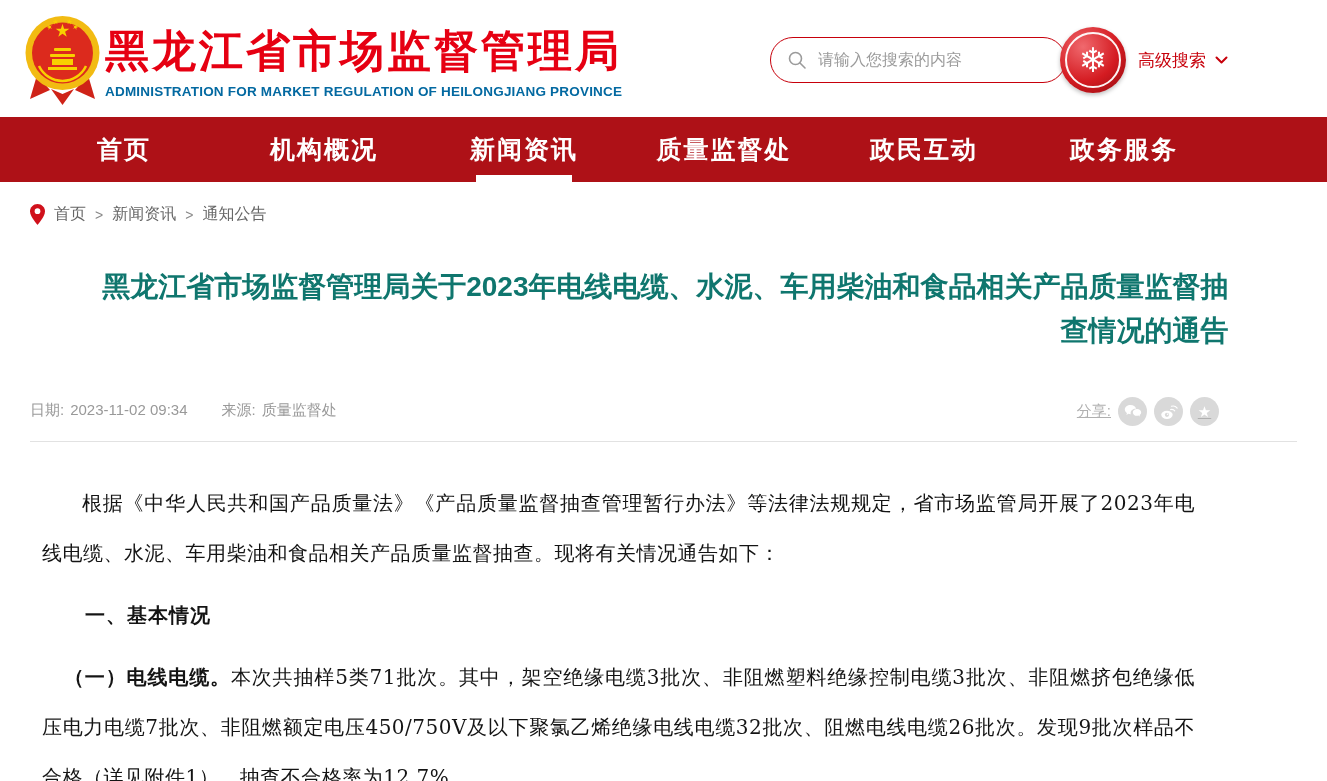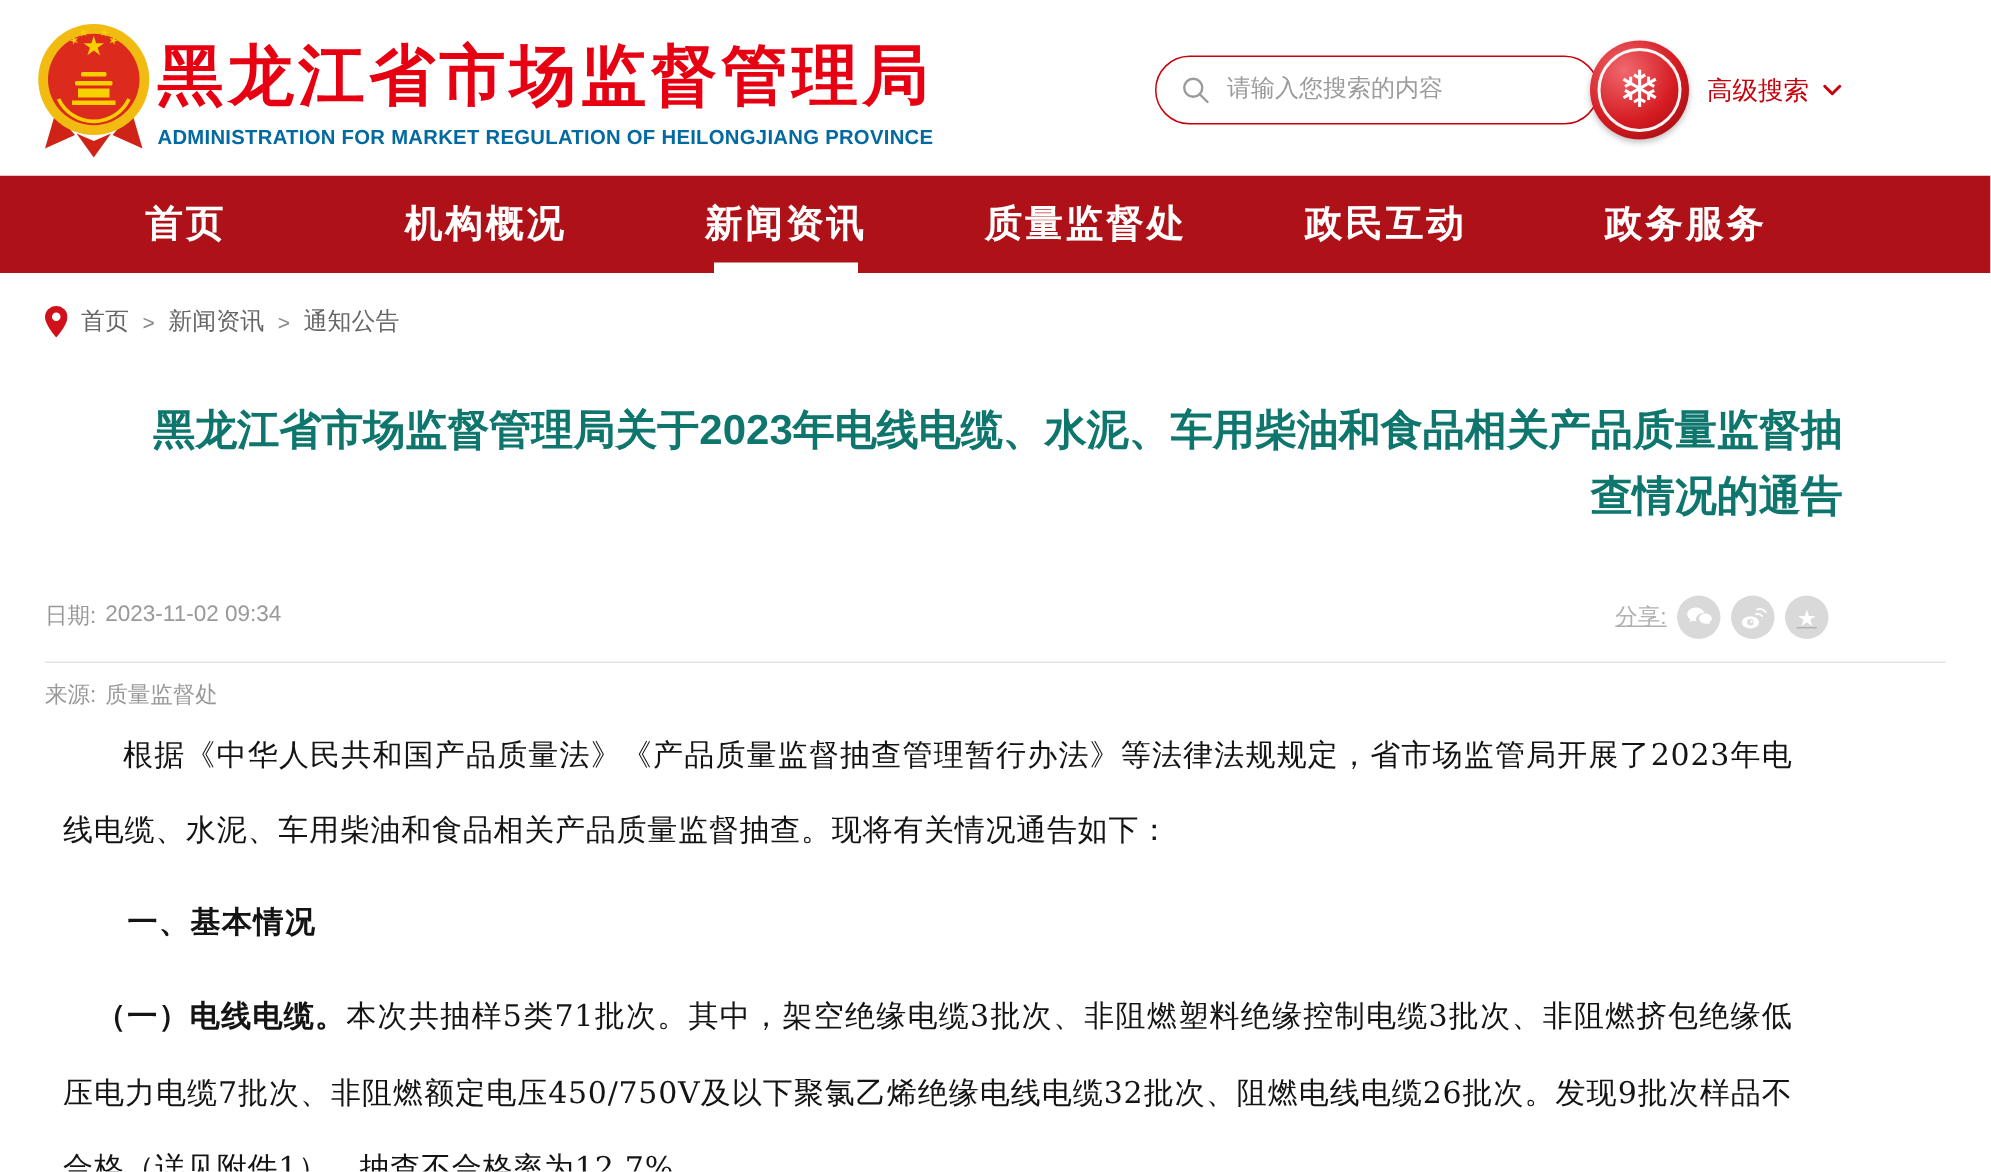--- a/index.html
+++ b/index.html
@@ -76,21 +76,21 @@
   }
   .breadcrumb .crumb { cursor: pointer; }
   .breadcrumb .sep { color: #888; font-size: 14px; }
 
   
   .article-title {
     width: 1130px; margin: 40px auto 0; text-align: right;
     font-size: 28px; font-weight: bold; color: #0f766e; line-height: 44px;
   }
   .meta-row { position: relative; height: 28px; margin-top: 44px; font-size: 15px; color: #999; }
-  .meta-left { position: absolute; left: 30px; top: 4px; display: flex; gap: 34px; flex-direction: column; }
+  .meta-left { position: absolute; left: 30px; top: 4px; display: flex; gap: 34px; }
   .meta-pair { display: flex; gap: 6px; white-space: nowrap; }
   .font-ctrl {
     position: absolute; left: 50%; top: 0; transform: translateX(-50%);
     display: flex; align-items: baseline; gap: 9px; color: #8a8a8a; font-size: 16px;
   }
   .fc-large { font-size: 23px; cursor: pointer; }
   .fc-med   { font-size: 17px; cursor: pointer; }
   .fc-small { font-size: 13px; cursor: pointer; }
   .share {
     position: absolute; right: 108px; top: 0;

